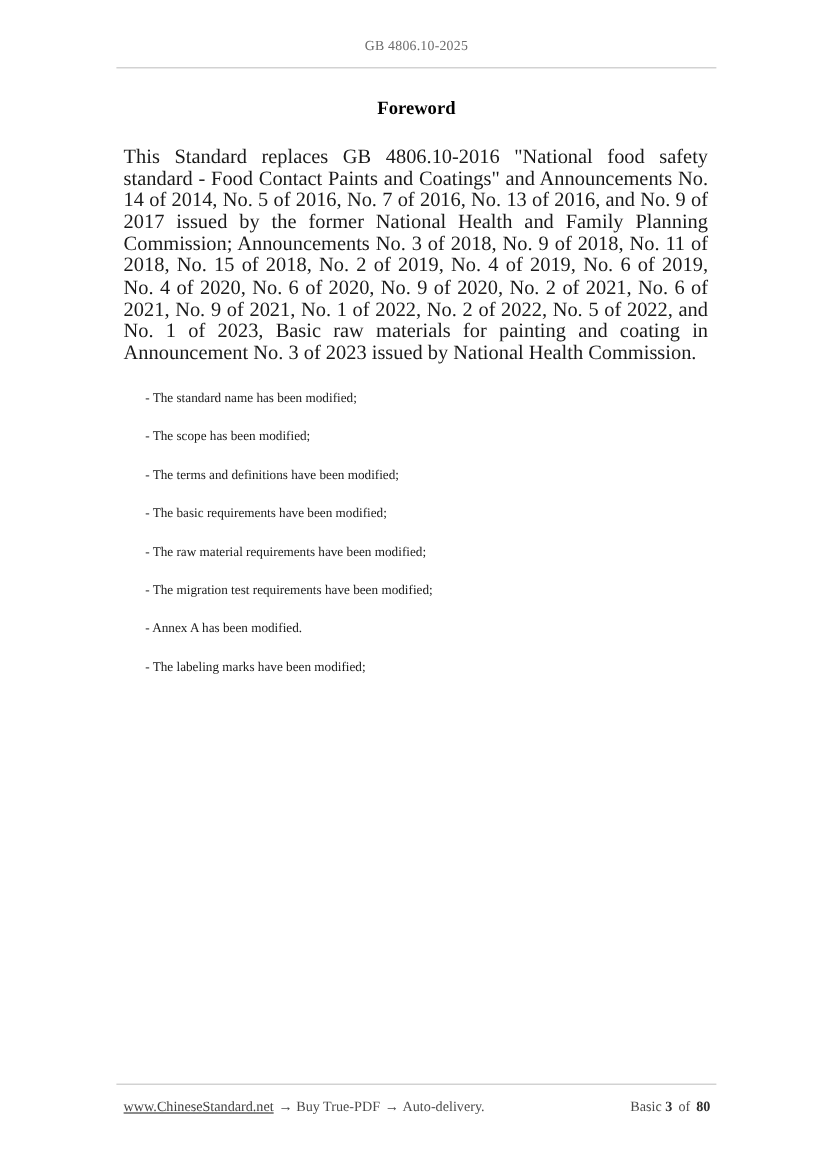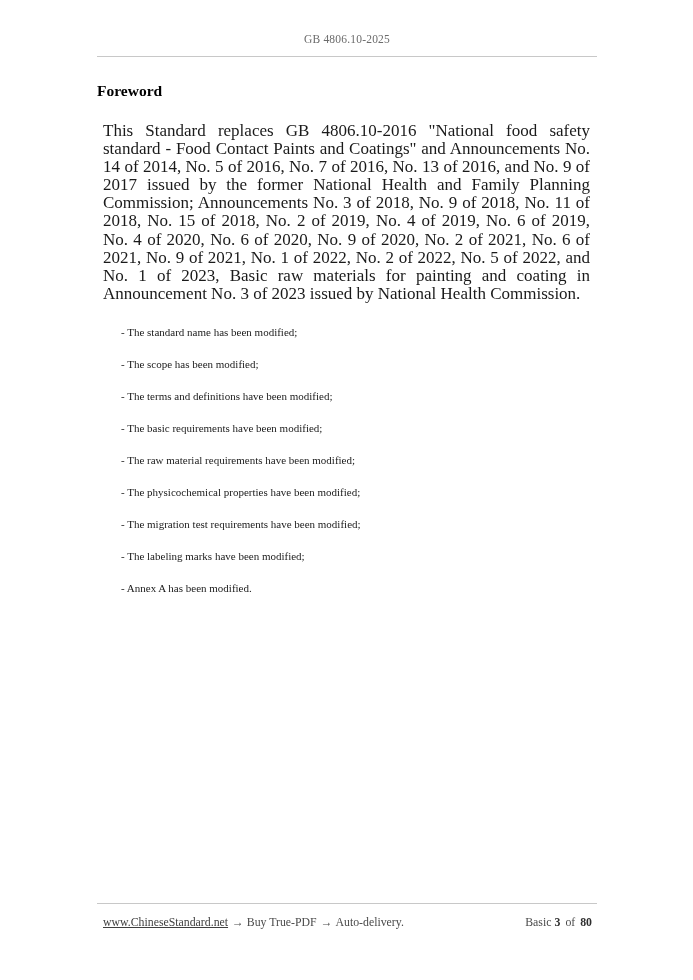--- a/index.html
+++ b/index.html
@@ -35,20 +35,21 @@
     height: 1px;
     background: #c8c8c8;
   }
 
   
   .doc-title {
     position: absolute;
     top: 82px;
     left: 97px;
     width: 500px;
+    text-align: center;
     font-size: 15.5px;
     font-weight: bold;
     color: #000000;
   }
 
   
   .body-area {
     position: absolute;
     top: 122px;
     left: 103px;
@@ -141,24 +142,23 @@
 
     <p class="para">This Standard replaces GB 4806.10-2016 "National food safety standard - Food Contact Paints and Coatings" and Announcements No. 14 of 2014, No. 5 of 2016, No. 7 of 2016, No. 13 of 2016, and No. 9 of 2017 issued by the former National Health and Family Planning Commission; Announcements No. 3 of 2018, No. 9 of 2018, No. 11 of 2018, No. 15 of 2018, No. 2 of 2019, No. 4 of 2019, No. 6 of 2019, No. 4 of 2020, No. 6 of 2020, No. 9 of 2020, No. 2 of 2021, No. 6 of 2021, No. 9 of 2021, No. 1 of 2022, No. 2 of 2022, No. 5 of 2022, and No. 1 of 2023, Basic raw materials for painting and coating in Announcement No. 3 of 2023 issued by National Health Commission.</p>
 
 
     <ul class="change-list">
       <li>- The standard name has been modified;</li>
       <li>- The scope has been modified;</li>
       <li>- The terms and definitions have been modified;</li>
       <li>- The basic requirements have been modified;</li>
       <li>- The raw material requirements have been modified;</li>
-      <li>- The physicochemical properties have been modified;</li>
       <li>- The migration test requirements have been modified;</li>
+      <li>- Annex A has been modified.</li>
       <li>- The labeling marks have been modified;</li>
-      <li>- Annex A has been modified.</li>
     </ul>
 
   </div>
 
   <div class="footer-rule"></div>
 
   <div class="footer">
     <div class="footer-left">
       <span class="site-link">www.ChineseStandard.net</span><span class="arrow">→</span><span>Buy True-PDF</span><span class="arrow">→</span><span>Auto-delivery.</span>
     </div>

